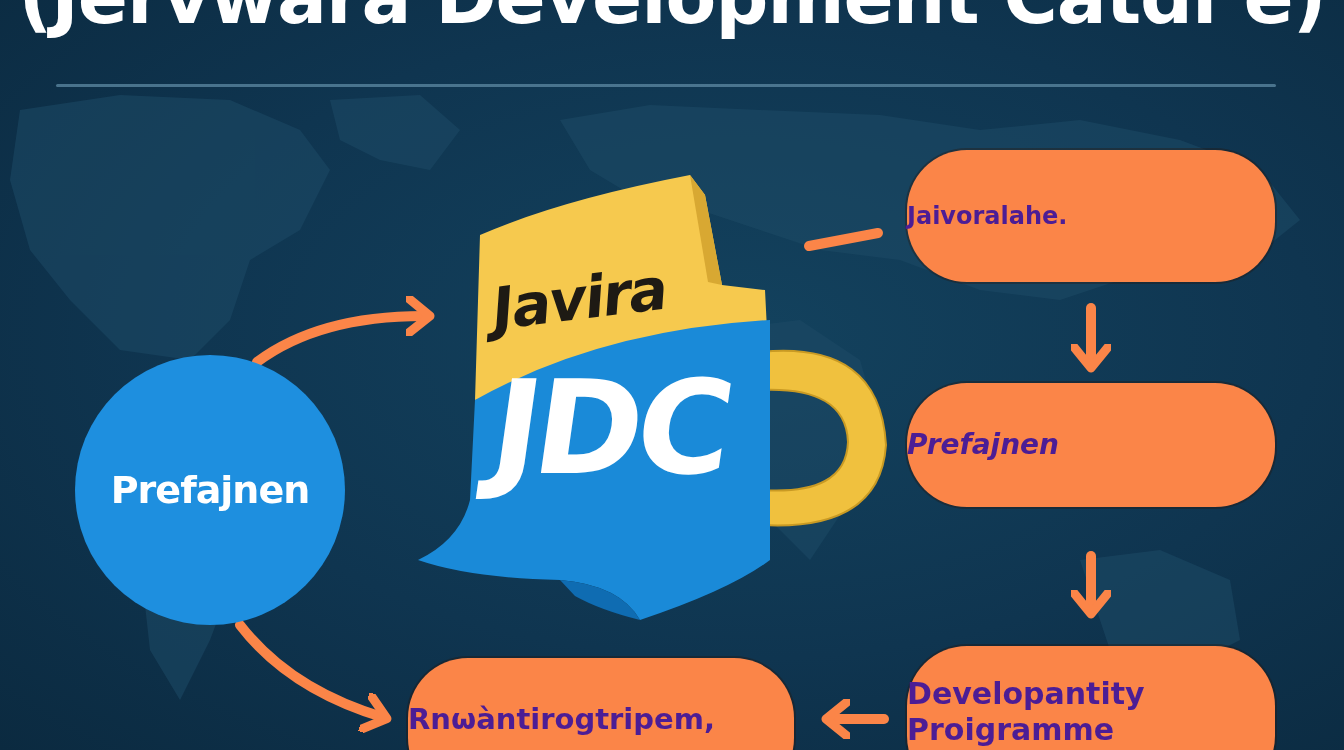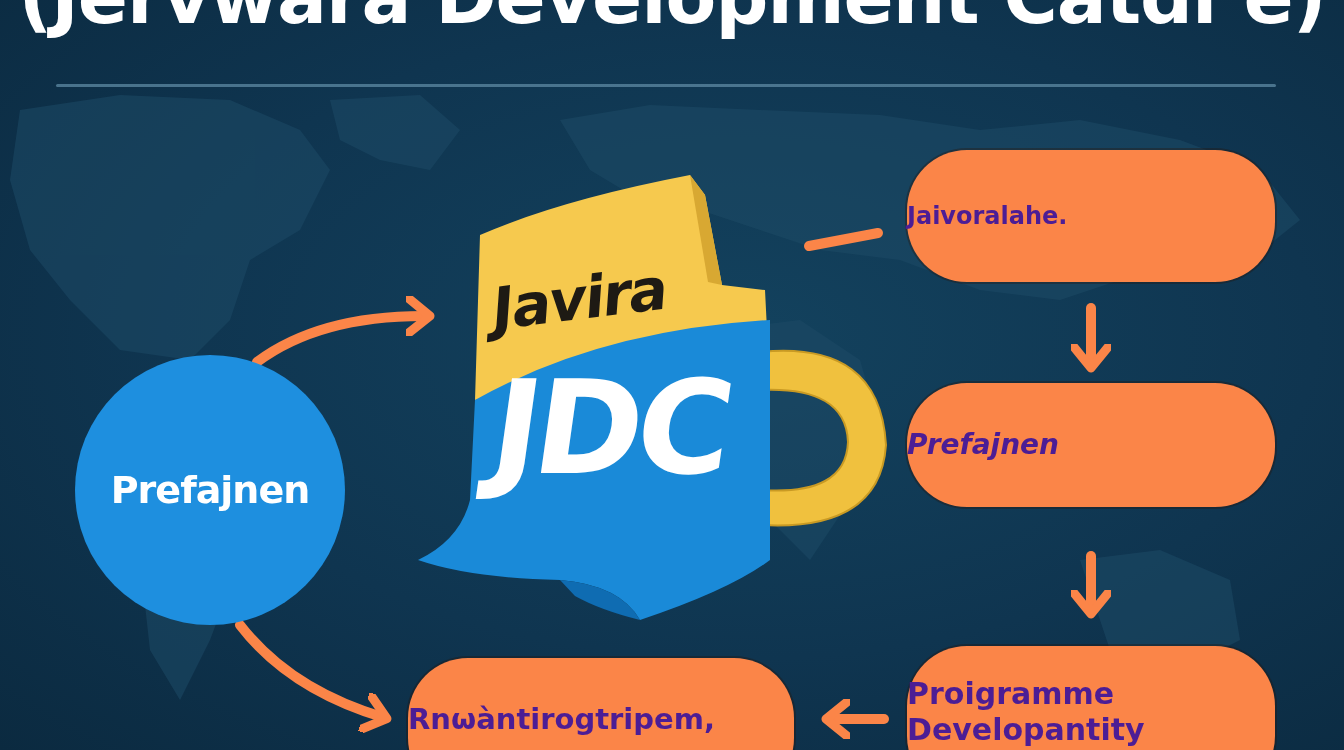--- a/index.html
+++ b/index.html
@@ -89,19 +89,19 @@
 
 <div class="pill" style="left:907px; top:150px; width:368px; height:132px; font-size:24px;">
   <span>Jaivoralahe.</span>
 </div>
 
 <div class="pill" style="left:907px; top:383px; width:368px; height:124px; font-size:28px;font-style:italic;">
   <span>Prefajnen</span>
 </div>
 
 <div class="pill" style="left:907px; top:646px; width:368px; height:150px; font-size:30px; justify-content:flex-start; padding-top:30px; box-sizing:border-box;">
+  <span>Developantity</span>
   <span>Proigramme</span>
-  <span>Developantity</span>
 </div>
 
 <div class="pill" style="left:408px; top:658px; width:386px; height:140px; font-size:29px; justify-content:flex-start; padding-top:44px; box-sizing:border-box;">
   <span>Rnωàntirogtripem,</span>
 </div>
 
 </body></html>

